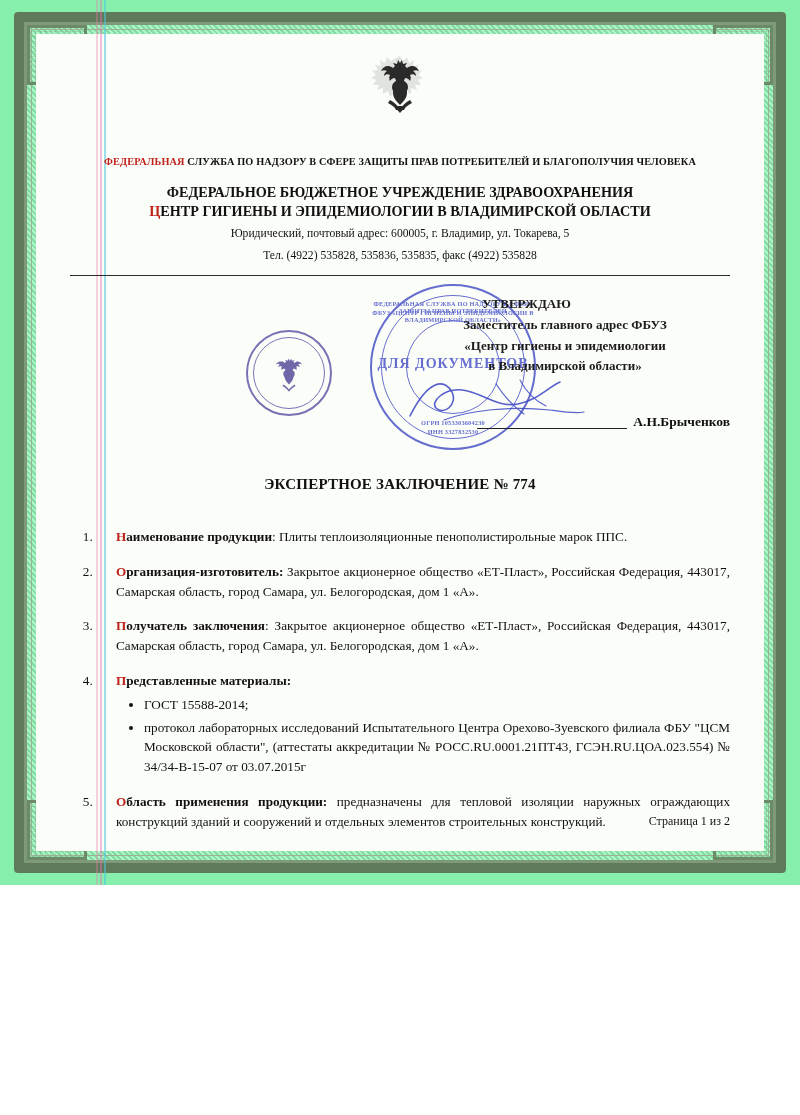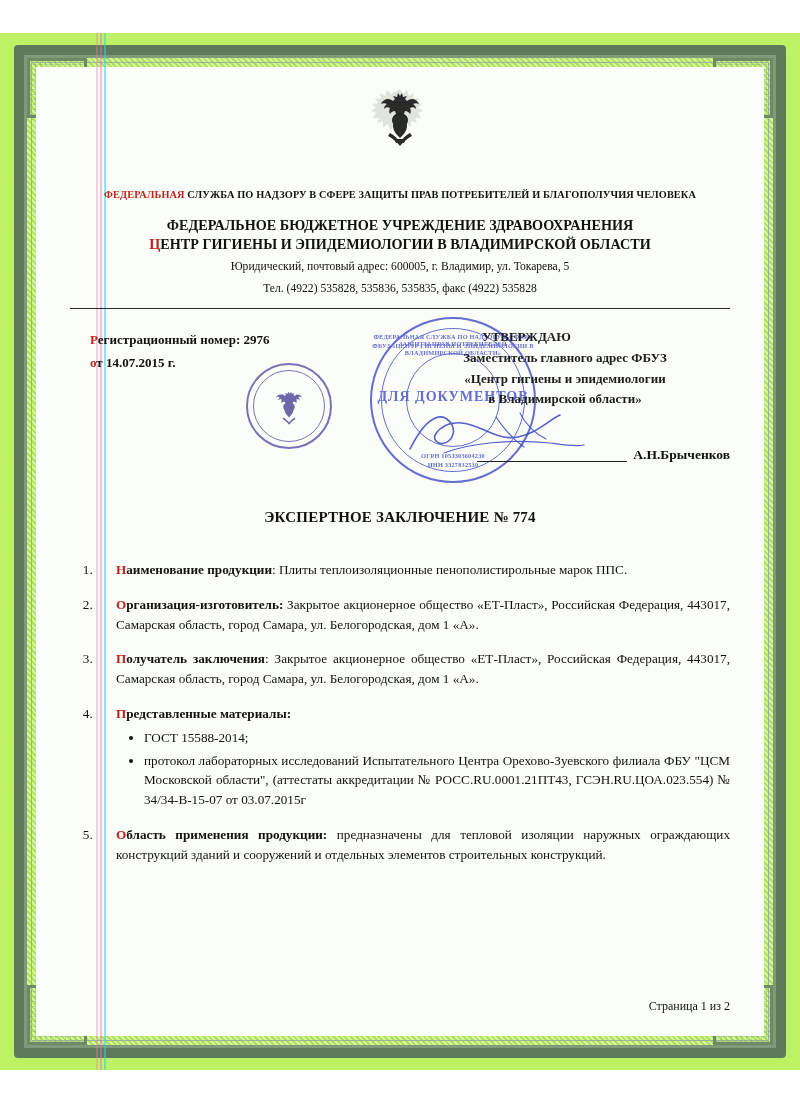--- a/index.html
+++ b/index.html
@@ -6,24 +6,23 @@
     margin: 0;
     padding: 0;
     background: #ffffff;
   }
   body {
     font-family: "Liberation Serif", serif;
   }
   .page {
     position: relative;
     width: 800px;
-    height: 1037px;
+    height: 885px;
     overflow: hidden;
-    background: #bef264;
-    margin-top: 33px;
+    background: #86efac;
   }
   
   .border-outer {
     position: absolute;
     left: 14px; top: 12px; right: 14px; bottom: 12px;
     border: 10px solid #5f7a5a;
     border-radius: 4px;
     background:
       repeating-linear-gradient(45deg, rgba(255,255,255,0.35) 0 2px, rgba(95,122,90,0.15) 2px 4px);
     box-sizing: border-box;
@@ -304,28 +303,20 @@
     <div class="org2">
       <span class="redcap">Ц</span><span>ЕНТР ГИГИЕНЫ И ЭПИДЕМИОЛОГИИ В ВЛАДИМИРСКОЙ ОБЛАСТИ</span>
     </div>
     <div class="addr">Юридический, почтовый адрес: 600005, г. Владимир, ул. Токарева, 5</div>
     <div class="addr">Тел. (4922) 535828, 535836, 535835, факс (4922) 535828</div>
 
     <div class="rule"></div>
 
     <div class="regblock">
 
-      <div class="reg-left">
-        <div>
-          <span class="redcap">Р</span><span>егистрационный номер: 2976</span>
-        </div>
-        <div>
-          <span class="redcap">о</span><span>т 14.07.2015 г.</span>
-        </div>
-      </div>
 
       <div class="emblem-stamp">
         <svg width="46" height="46" viewBox="0 0 64 64" aria-hidden="true">
           <g fill="#4c4496">
             <path d="M20 16c-3 0-5 2-6 4 2-1 4-1 5 0-1 1-2 2-2 4 1-1 3-2 5-1-1 2-1 3 0 5 1-2 2-2 4-2l1 2c-2 1-3 3-3 5 0 4 3 7 8 9 5-2 8-5 8-9 0-2-1-4-3-5l1-2c2 0 3 0 4 2 1-2 1-3 0-5 2-1 4 0 5 1 0-2-1-3-2-4 1-1 3-1 5 0-1-2-3-4-6-4-2 0-3 1-4 2l-2-2 2-2-4 1-1-3-2 3-2-3-1 3-4-1 2 2-2 2c-1-1-2-2-4-2z"></path>
             <path d="M32 32c3 0 6 3 6 6 0 4-3 7-6 10-3-3-6-6-6-10 0-3 3-6 6-6z"></path>
             <path d="M24 48c3 2 6 4 8 7 2-3 5-5 8-7l1 2c-3 2-6 4-9 8-3-4-6-6-9-8z"></path>
           </g>
         </svg>
       </div>

